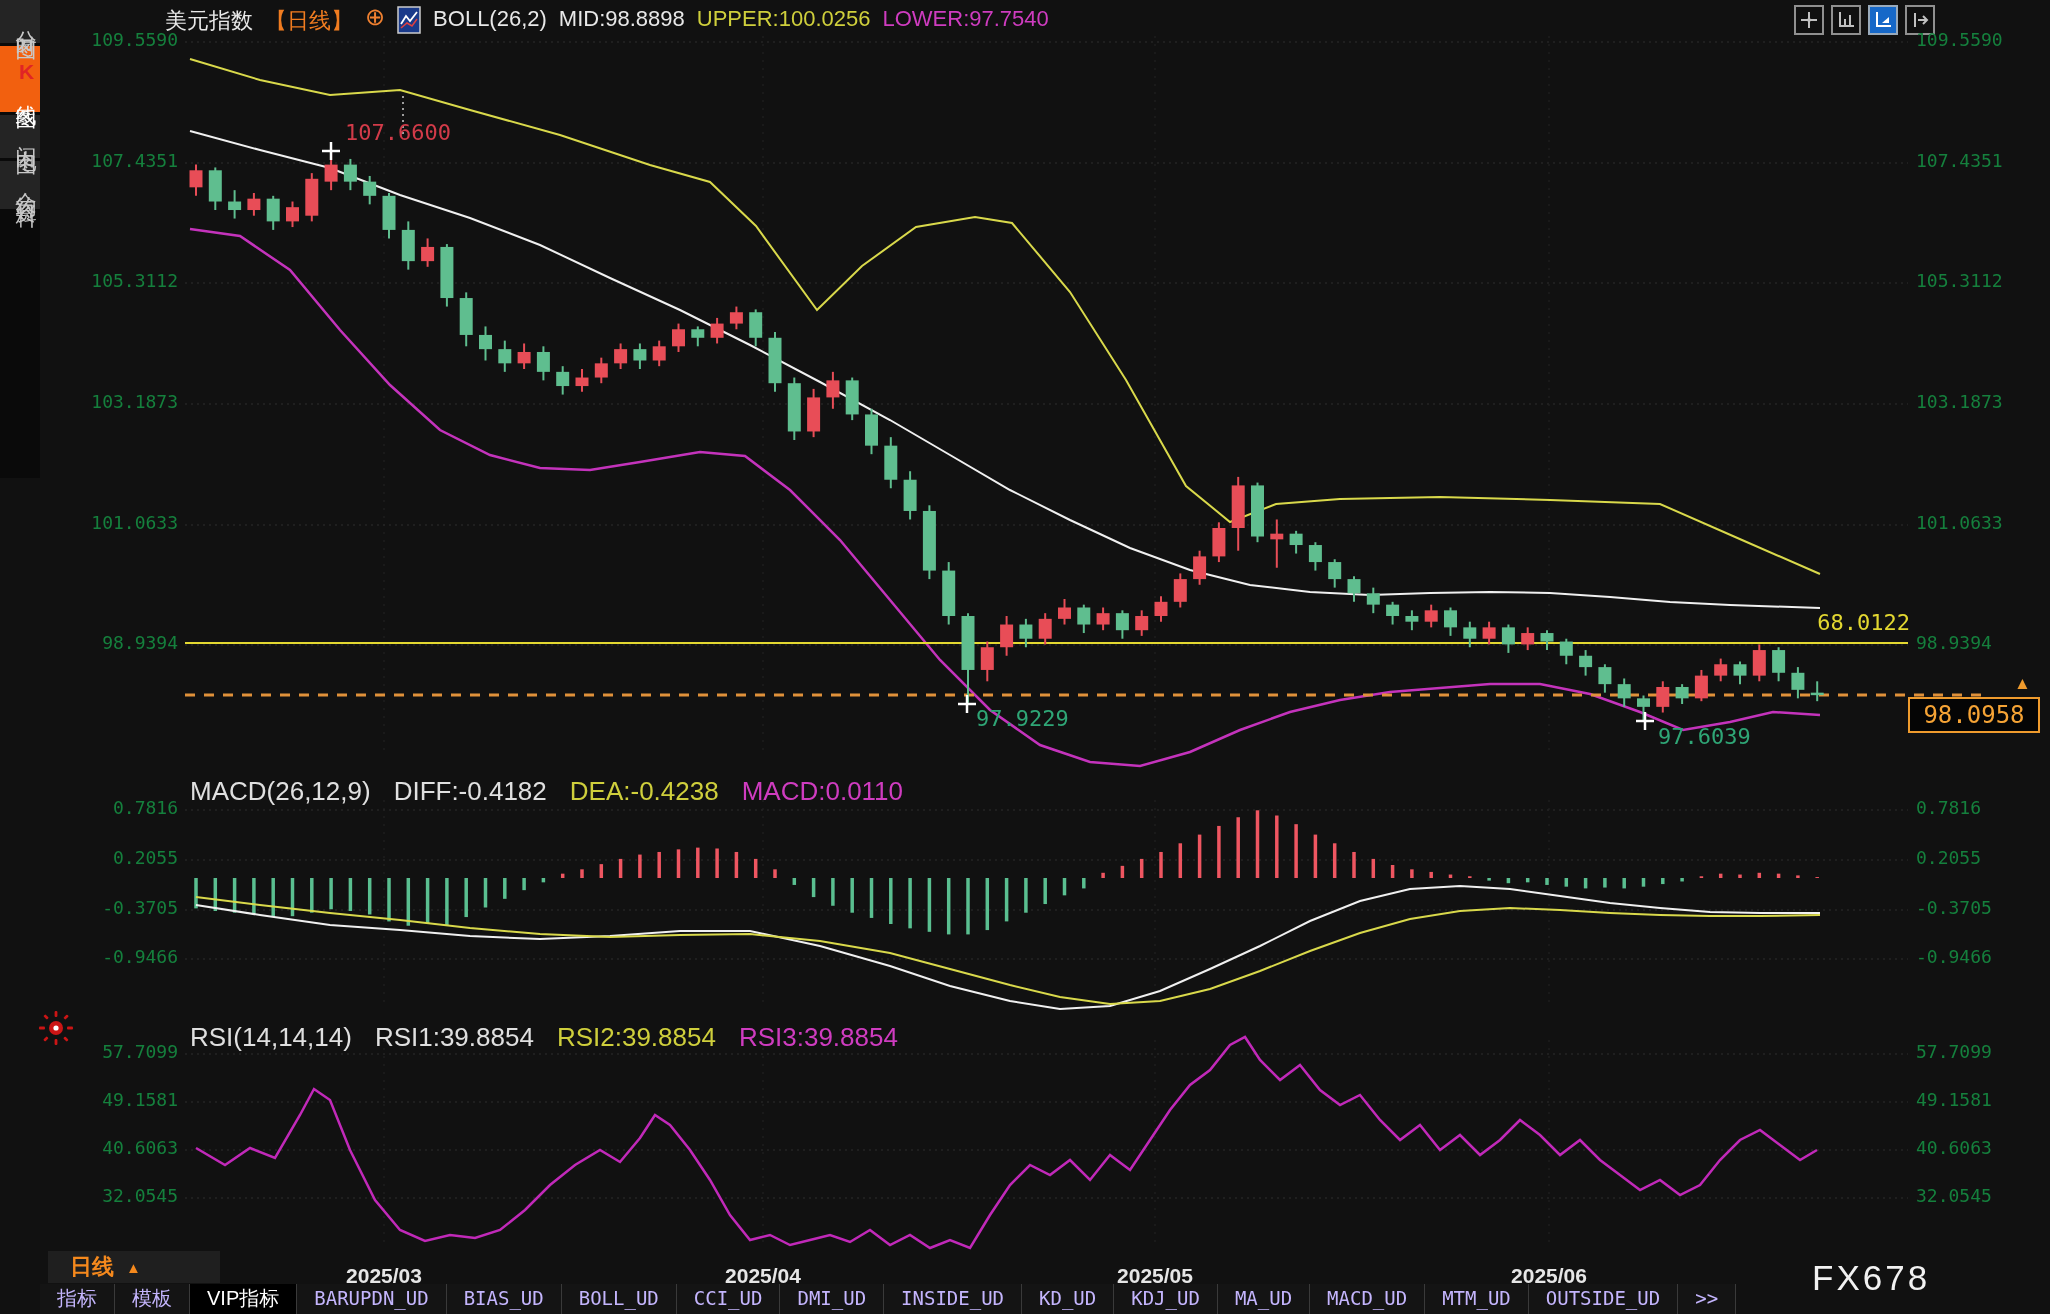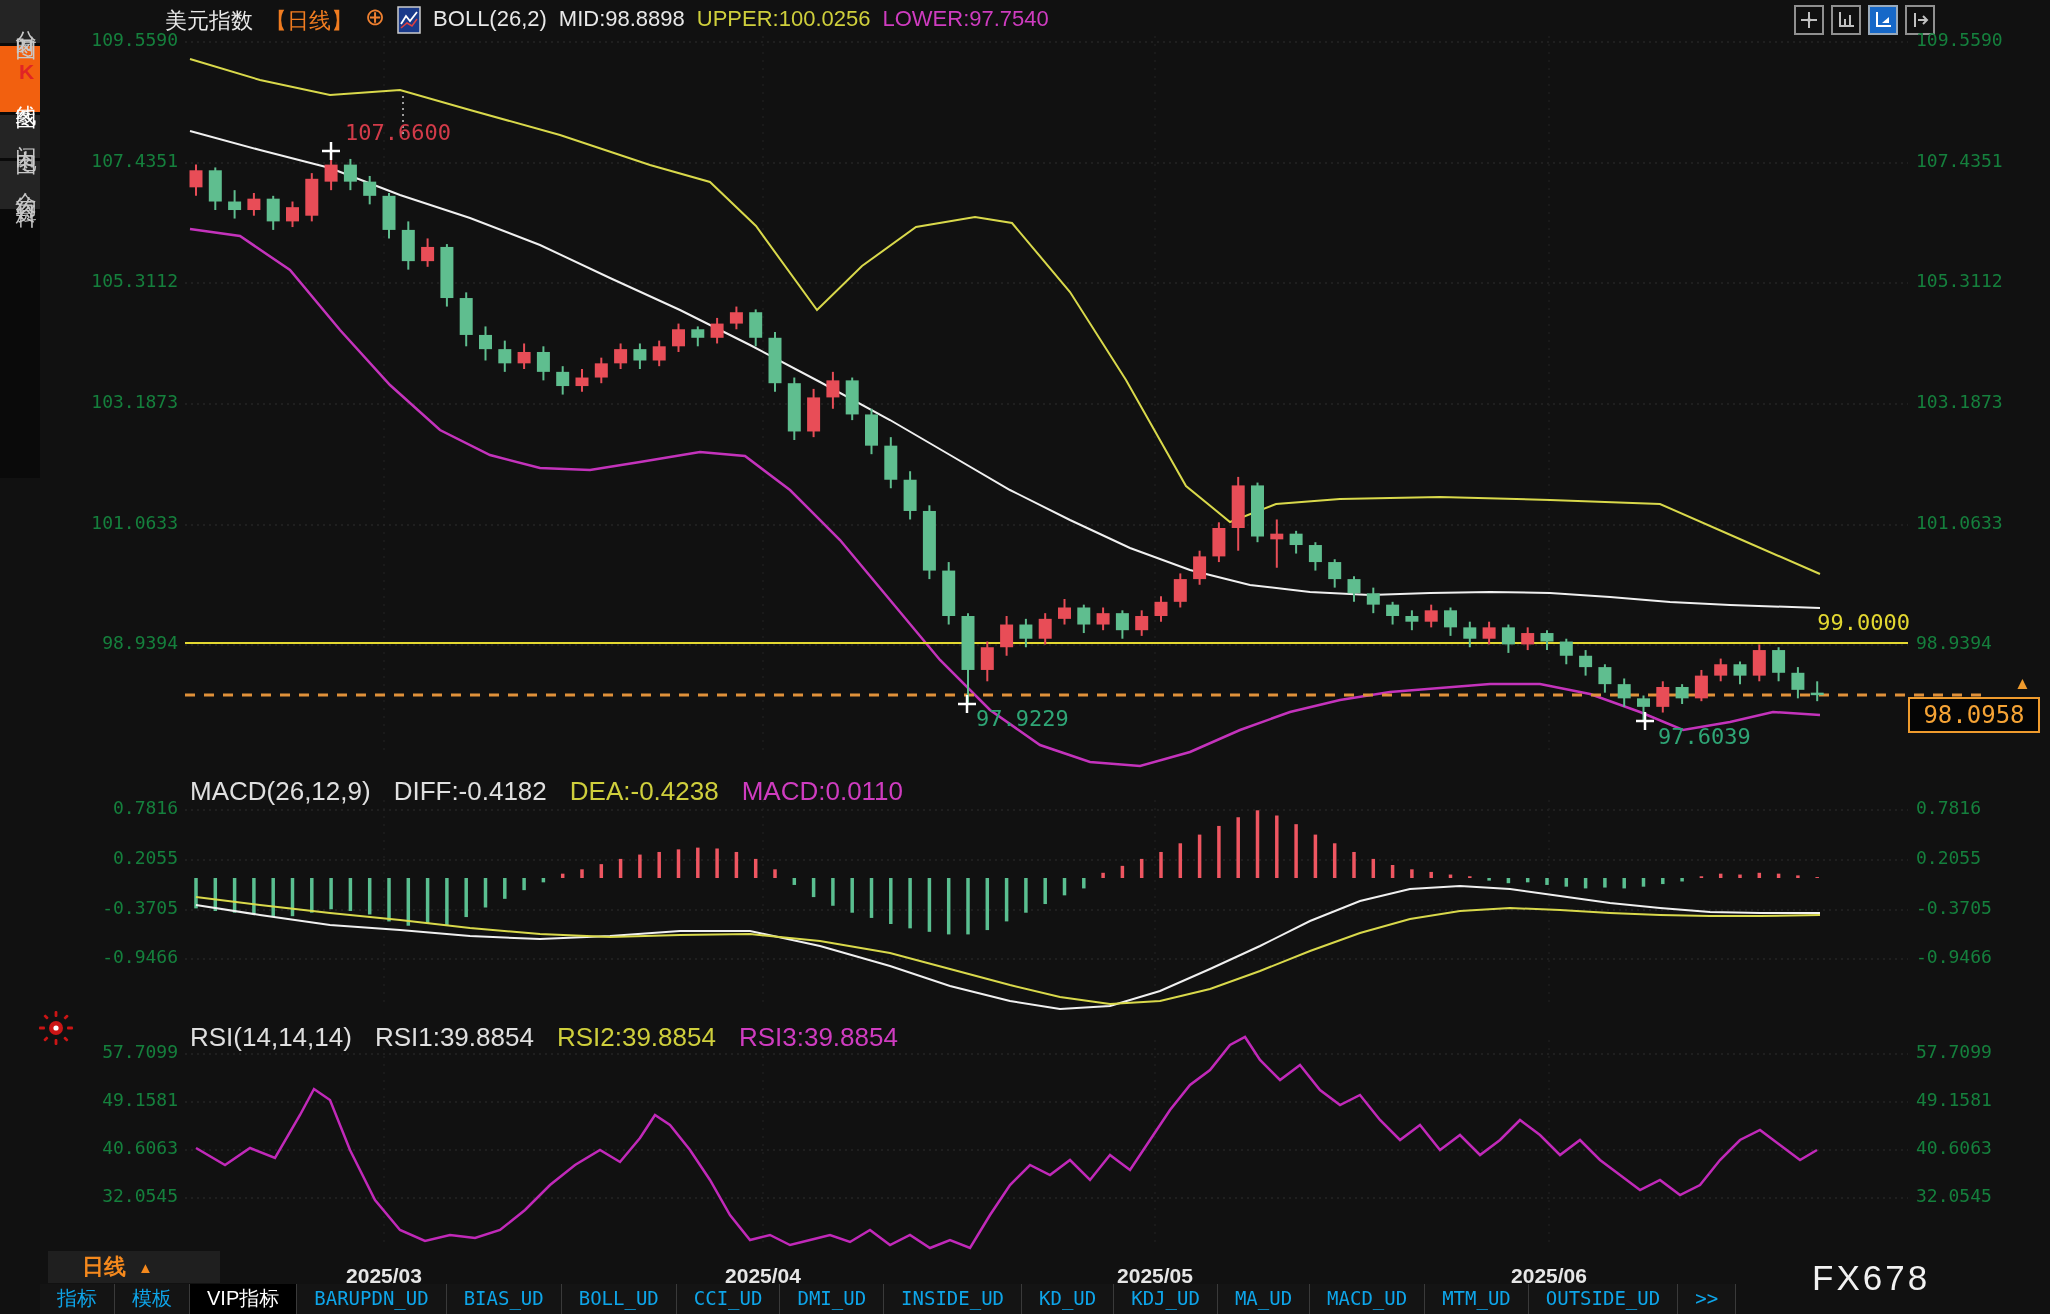--- a/index.html
+++ b/index.html
@@ -32,26 +32,26 @@
   .ph-magenta{color:#cf3cc0;}
   
   .ann{position:absolute;font-family:"DejaVu Sans Mono",monospace;font-size:22px;}
   #price-tag{position:absolute;left:1908px;top:697px;width:132px;height:36px;background:#050505;
        border:2px solid #ef9b2d;color:#f5a335;font-family:"DejaVu Sans Mono",monospace;
        font-size:24px;text-align:center;line-height:32px;}
   #price-arrow{position:absolute;left:2014px;top:674px;color:#ef9b2d;font-size:17px;}
   
   #period-chip{position:absolute;left:48px;top:1251px;width:172px;height:32px;background:#1f1f1f;
        color:#f5891d;font-size:22px;font-weight:bold;display:flex;align-items:center;gap:12px;
-       padding-left:34px;cursor:pointer;}
+       padding-left:22px;cursor:pointer;}
   #period-chip .tri{font-size:15px;}
   .date-lbl{position:absolute;top:1252px;width:120px;text-align:center;color:#e6e6e6;
        font-weight:bold;font-size:21px;font-family:"Liberation Sans",sans-serif;margin-top:12px;}
   #toolbar{position:absolute;left:40px;top:1284px;height:30px;display:flex;background:#141414;}
-  .tb-item{height:30px;line-height:29px;padding:0 17px;color:#0ea5e9;font-size:19px;
+  .tb-item{height:30px;line-height:29px;padding:0 17px;color:#c4b5fd;font-size:19px;
        font-family:"DejaVu Sans Mono",monospace;border-right:1px solid #3a3a3a;cursor:pointer;
        white-space:nowrap;}
   .tb-item.cjk{font-family:"Liberation Sans",sans-serif;font-size:20px;}
   .tb-item.active{background:#000000;color:#fff;}
   #watermark{position:absolute;left:1812px;top:1258px;color:#f2f2f2;font-size:35px;
        letter-spacing:3px;font-family:"Liberation Sans",sans-serif;text-align:center;}
   #chart-svg{position:absolute;left:0;top:0;}
 </style>
 </head>
 <body>
@@ -469,21 +469,21 @@
         <rect x="7.5" y="29.5" width="5" height="2.8" rx="1" transform="rotate(-45 10 31)"></rect>
         <rect x="27.5" y="29.5" width="5" height="2.8" rx="1" transform="rotate(-135 30 31)"></rect>
       </g>
       <circle cx="20" cy="20" r="2.6" fill="#ffffff"></circle>
     </svg>
   </div>
 
   <div class="ann" id="ann-high" style="left: 345px; top: 120px; color: rgb(210, 59, 73);">107.6600</div>
   <div class="ann" id="ann-low1" style="left: 976px; top: 706px; color: rgb(47, 166, 118);">97.9229</div>
   <div class="ann" id="ann-low2" style="left: 1658px; top: 724px; color: rgb(47, 166, 118);">97.6039</div>
-  <div class="ann" id="ann-hline" style="left: 1795px; top: 610px; width: 115px; text-align: right; color: rgb(227, 216, 49);">99.0000</div>
+  <div class="ann" id="ann-hline" style="left: 1795px; top: 610px; width: 115px; text-align: right; color: rgb(227, 216, 49);">68.0122</div>
 
   <div id="price-tag">98.0958</div>
   <div id="price-arrow">▲</div>
 
   <div id="period-chip">
     <span>日线</span>
     <span class="tri">▲</span>
   </div>
 
   <div id="dates">

